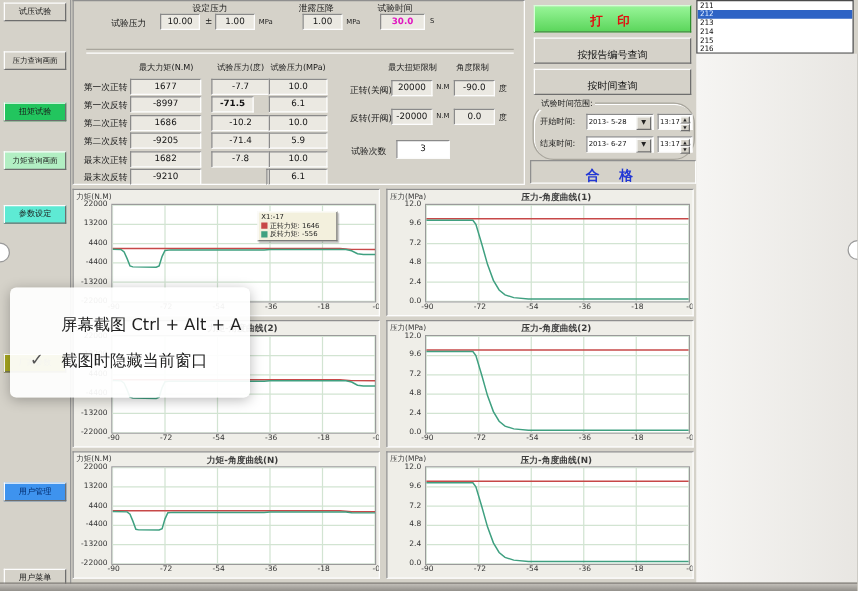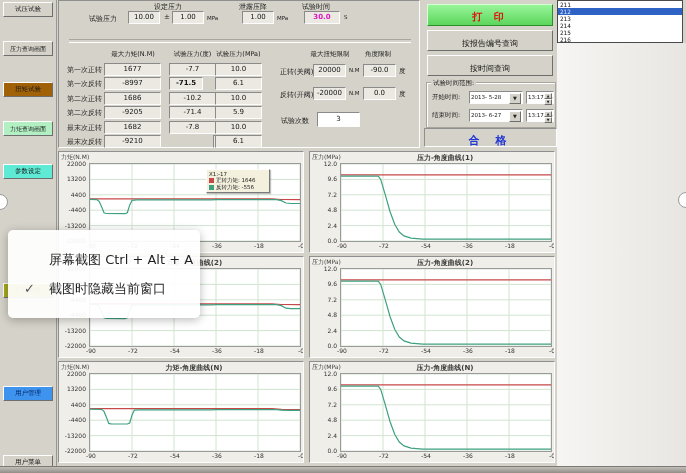--- a/index.html
+++ b/index.html
@@ -42,21 +42,21 @@
   .etch{position:absolute;height:2px;border-top:1px solid #a9a69d;border-bottom:1px solid #fff;}
 </style>
 </head>
 <body>
 
 <div id="stage">
 
   <div class="abs" id="sidebar" style="left:0;top:0;width:56px;height:467px;border-right:1px solid #979797;">
       <div class="sbtn" style="top: 2px; background: rgb(213, 210, 201); color: rgb(26, 26, 26);">试压试验</div>
       <div class="sbtn" style="top: 41px; background: rgb(213, 210, 201); color: rgb(26, 26, 26); font-size: 6px;">压力查询画面</div>
-      <div class="sbtn" style="top: 82px; background: #a16207; color: rgb(26, 26, 26);">扭矩试验</div>
+      <div class="sbtn" style="top: 82px; background: #22c55e; color: rgb(26, 26, 26);">扭矩试验</div>
       <div class="sbtn" style="top: 121px; background: rgb(178, 239, 195); color: rgb(26, 26, 26); font-size: 6px;">力矩查询画面</div>
       <div class="sbtn" style="top: 164px; background: #5eead4; color: rgb(26, 26, 26);">参数设定</div>
       <div class="sbtn" style="top: 283px; background: rgb(168, 168, 30); color: rgb(111, 111, 58);">厂家参数</div>
       <div class="sbtn" style="top: 386px; background: rgb(62, 147, 238); color: rgb(0, 42, 107);">用户管理</div>
       <div class="sbtn" style="top: 455px; background: rgb(213, 210, 201); color: rgb(26, 26, 26);">用户菜单</div>
     </div>
 
   <div class="abs panel3d" style="left:58px;top:0;width:362px;height:148px;">
     <div class="lbl" style="left:95px;top:1px;">设定压力</div>
     <div class="lbl" style="left:30px;top:13px;">试验压力</div>
@@ -121,21 +121,21 @@
   <div class="abs" style="left:424px;top:0;width:133px;height:148px;">
     <div class="abs raised" style="left:3px;top:4px;width:126px;height:22px;background:linear-gradient(180deg,#98f598,#5cd65c);border-color:#d6ffd6 #2c8f2c #2c8f2c #d6ffd6;text-align:center;">
       <span style="font-size:10px;line-height:21px;color:#e01010;font-weight:bold;letter-spacing:4px;">打 印</span>
     </div>
     <div class="abs raised" style="left:3px;top:30px;width:126px;height:21px;text-align:center;">
       <span style="font-size:8px;line-height:20px;color:#111;">按报告编号查询</span>
     </div>
     <div class="abs raised" style="left:3px;top:55px;width:126px;height:21px;text-align:center;">
       <span style="font-size:8px;line-height:20px;color:#111;">按时间查询</span>
     </div>
-    <div class="gbx" style="left:2px;top:82px;width:128px;height:44px;">
+    <div class="gbx" style="left:2px;top:82px;width:128px;height:44px;border-radius:17px;">
       <div class="gbx-title">试验时间范围:</div>
       <div class="lbl" style="left:5px;top:10px;font-size:6.5px;">开始时间:</div>
       <div class="fld" style="left:42px;top:8px;width:54px;background:#fff;text-align:left;">
         <span style="font-size:5.5px;padding-left:1px;">2013- 5-28</span>
         <span class="combo-arrow">▼</span>
       </div>
       <div class="fld" style="left:99px;top:8px;width:28px;background:#fff;text-align:left;">
         <span style="font-size:5.5px;padding-left:1px;">13:17:35</span>
         <span class="spin">
             <span>▲</span>

